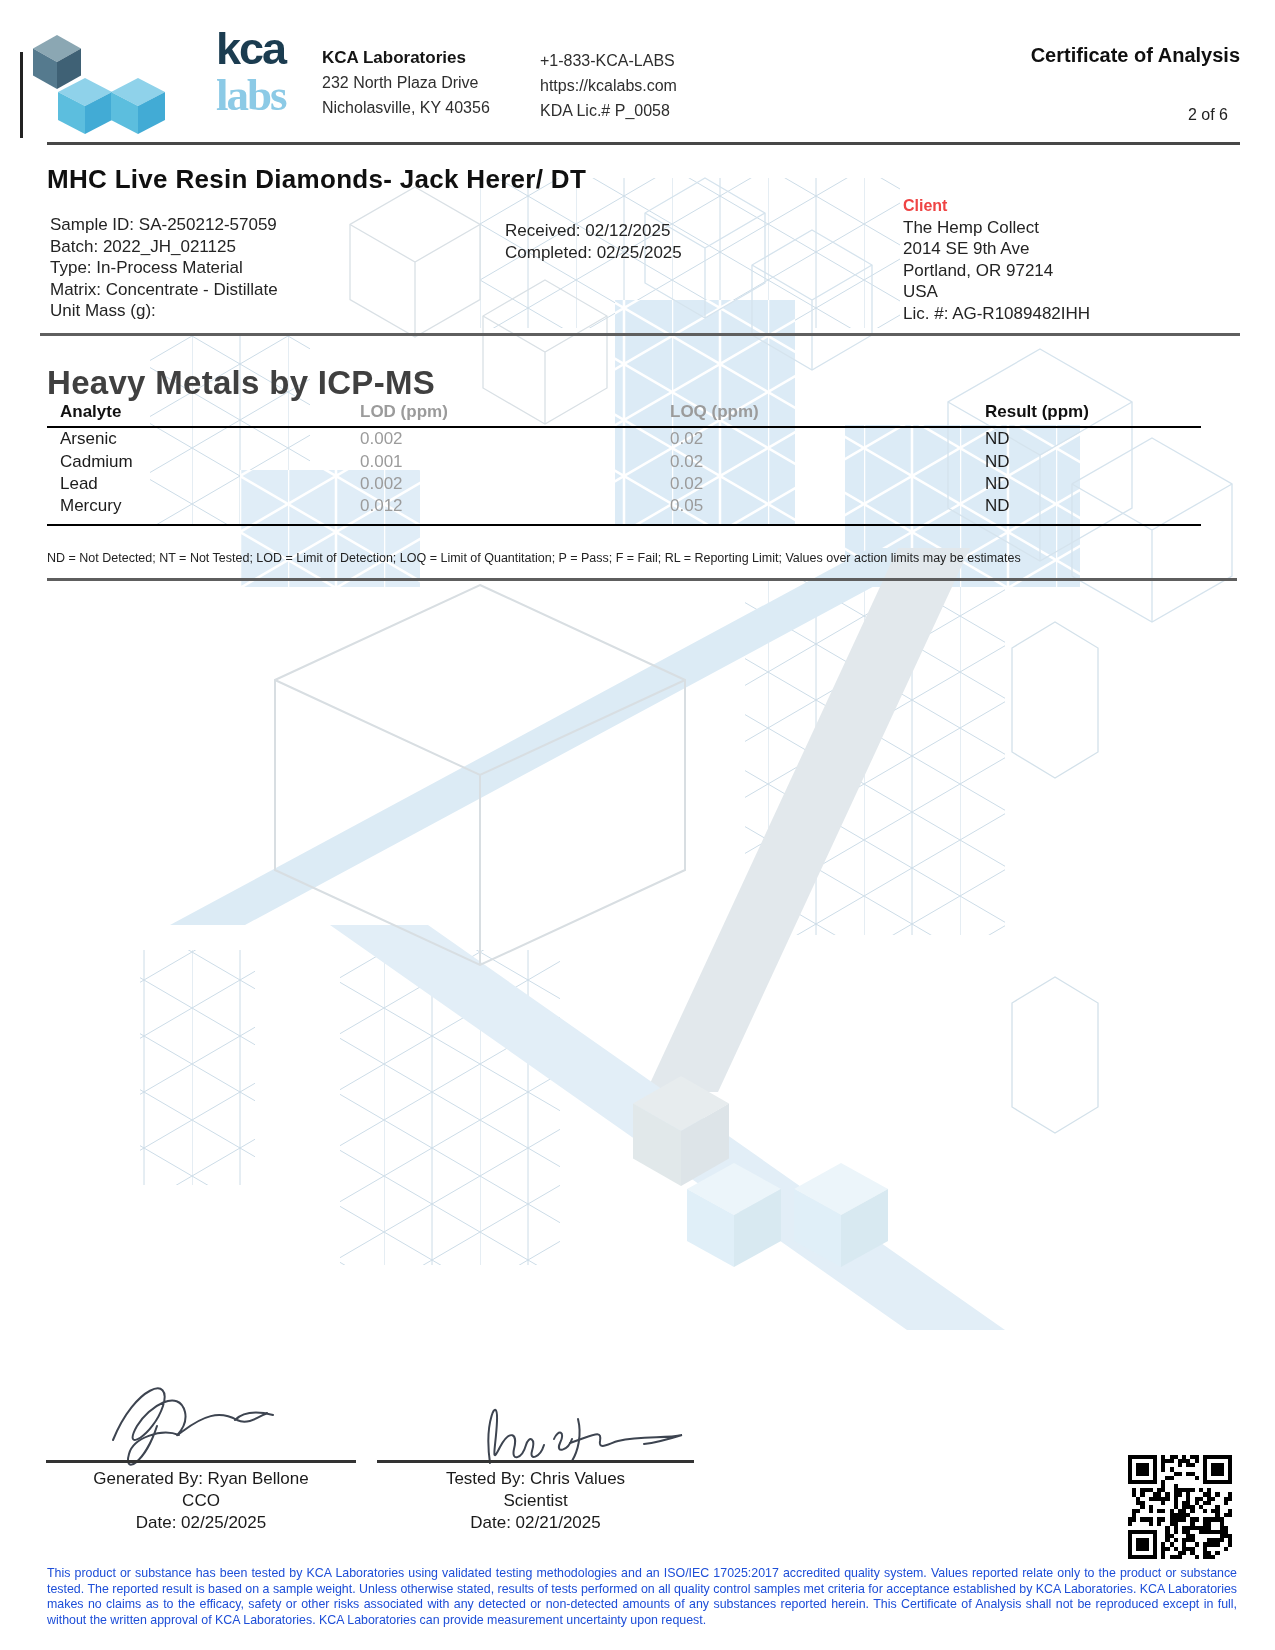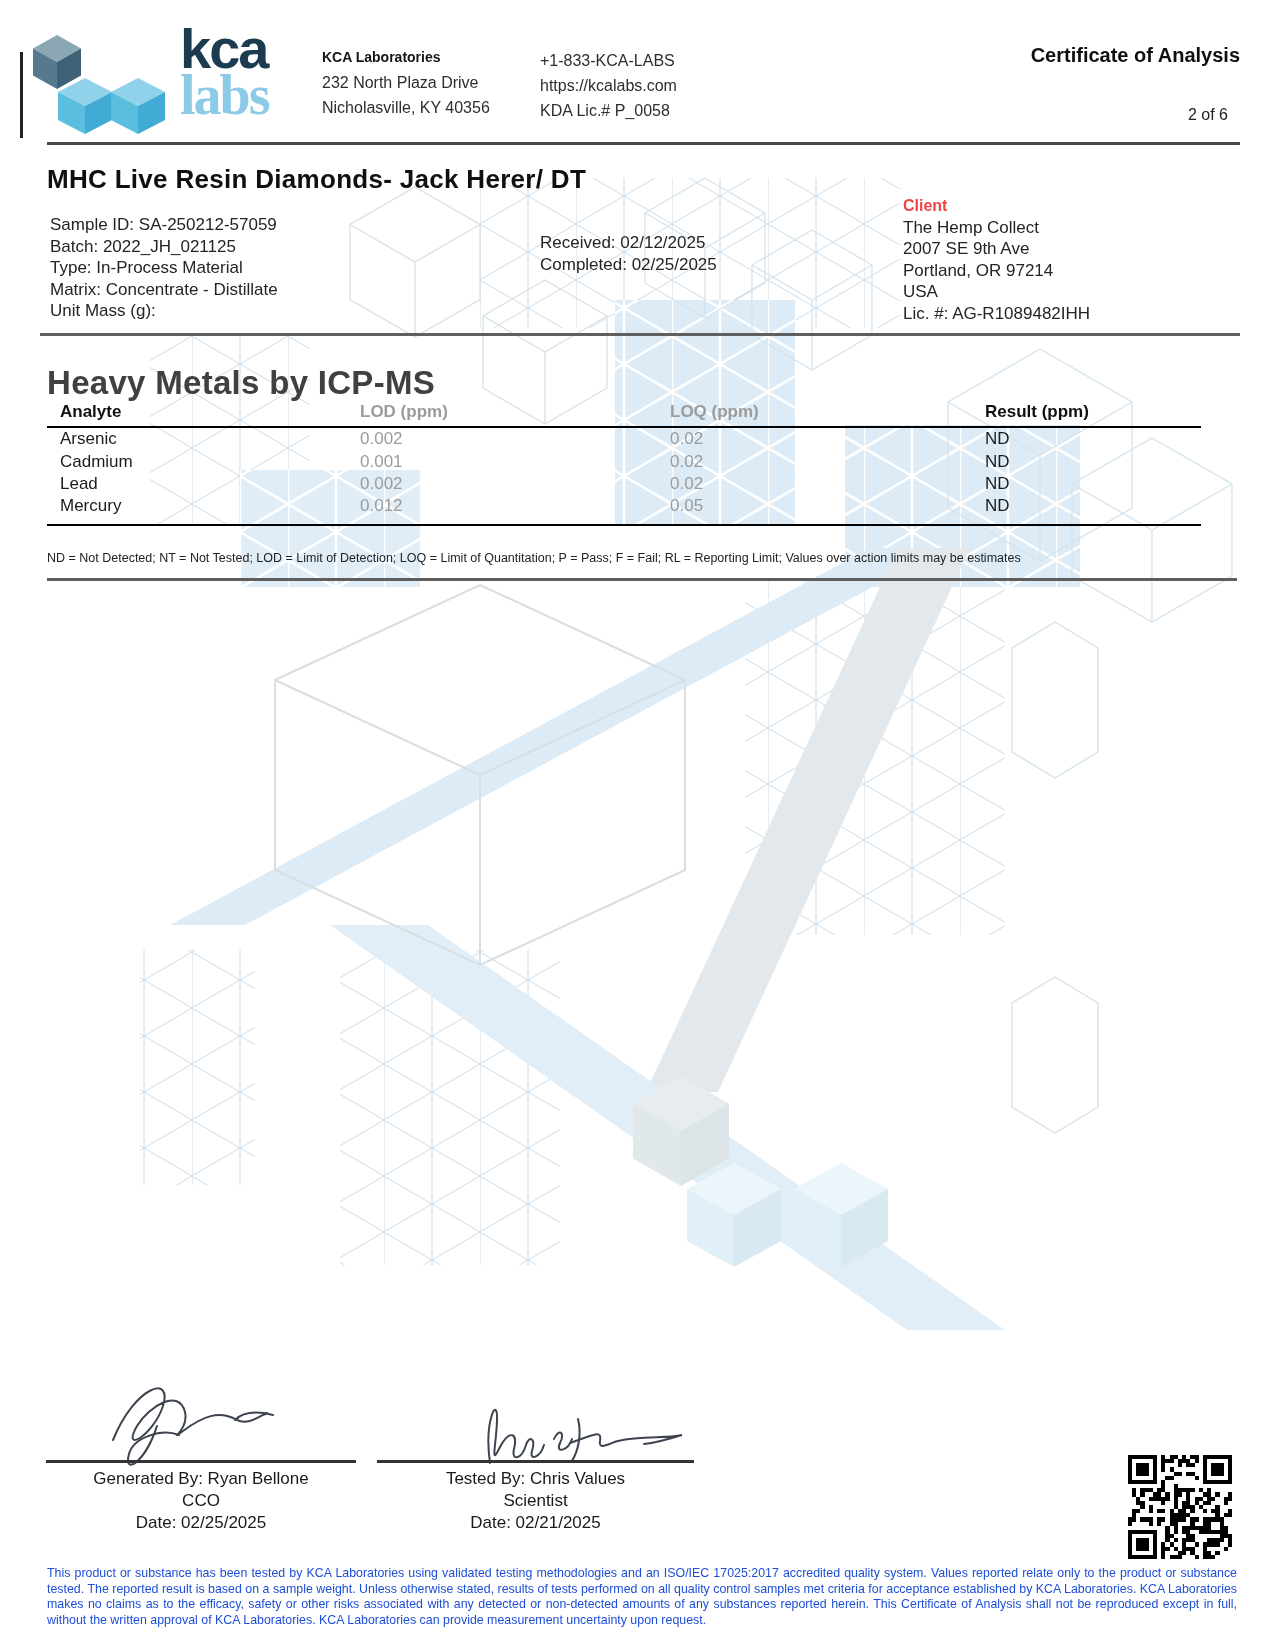--- a/index.html
+++ b/index.html
@@ -2,24 +2,24 @@
 <html><head>
 <meta charset="utf-8">
 <style>
   html,body{margin:0;padding:0;background:#fff;}
   .page{position:relative;width:1275px;height:1650px;background:#ffffff;overflow:hidden;
         font-family:"Liberation Sans","DejaVu Sans",sans-serif;color:#1c1c1c;}
   .abs{position:absolute;}
   .wm{position:absolute;left:0;top:0;z-index:0;}
   .content{position:absolute;left:0;top:0;width:100%;height:100%;z-index:1;}
   
-  .logo-text{line-height:46px;font-weight:800;font-size:56px;letter-spacing:-2px;}
+  .logo-text{line-height:46px;font-weight:800;font-size:45px;letter-spacing:-2px;margin-left:36px;}
   .logo-kca{color:#1b3c50;}
   .logo-labs{color:#8ccae6;font-family:Liberation Serif, serif;}
-  .lab-name{font-size:14px;font-weight:bold;color:#141414;line-height:25px;}
+  .lab-name{font-size:17px;font-weight:bold;color:#141414;line-height:25px;}
   .hdr-line{font-size:16px;color:#2e2e2e;line-height:25px;}
   .doc-title{font-size:20px;font-weight:bold;color:#101010;}
   .page-num{font-size:16px;color:#222;}
   .rule{position:absolute;background:#474747;}
   
   .product-title{font-size:26px;font-weight:bold;color:#101010;letter-spacing:.3px;}
   .info-line{font-size:17px;color:#242424;line-height:21.6px;}
   .client-head{font-size:16px;font-weight:bold;color:#ef4444;line-height:21.6px;}
   
   .section-title{font-size:33px;font-weight:bold;color:#404040;letter-spacing:.3px;}
@@ -159,29 +159,29 @@
     <div class="abs product-title" style="left:47px;top:164px;">MHC Live Resin Diamonds- Jack Herer/ DT</div>
 
     <div class="abs" style="left:50px;top:214px;">
       <div class="info-line">Sample ID: SA-250212-57059</div>
       <div class="info-line">Batch: 2022_JH_021125</div>
       <div class="info-line">Type: In-Process Material</div>
       <div class="info-line">Matrix: Concentrate - Distillate</div>
       <div class="info-line">Unit Mass (g):</div>
     </div>
 
-    <div class="abs" style="left:505px;top:232px;margin-left:35px;">
+    <div class="abs" style="left:505px;top:220px;">
       <div class="info-line">Received: 02/12/2025</div>
       <div class="info-line">Completed: 02/25/2025</div>
     </div>
 
     <div class="abs" style="left:903px;top:195px;">
       <div class="client-head">Client</div>
       <div class="info-line">The Hemp Collect</div>
-      <div class="info-line">2007 SE 9th Ave</div>
+      <div class="info-line">2014 SE 9th Ave</div>
       <div class="info-line">Portland, OR 97214</div>
       <div class="info-line">USA</div>
       <div class="info-line">Lic. #: AG-R1089482IHH</div>
     </div>
 
     <div class="rule" style="left:40px;right:35px;top:333px;height:2.5px;background:#5f5f5f;"></div>
 
     <div class="abs section-title" style="left:47px;top:364px;">Heavy Metals by ICP-MS</div>
 
     <div class="tbl">

